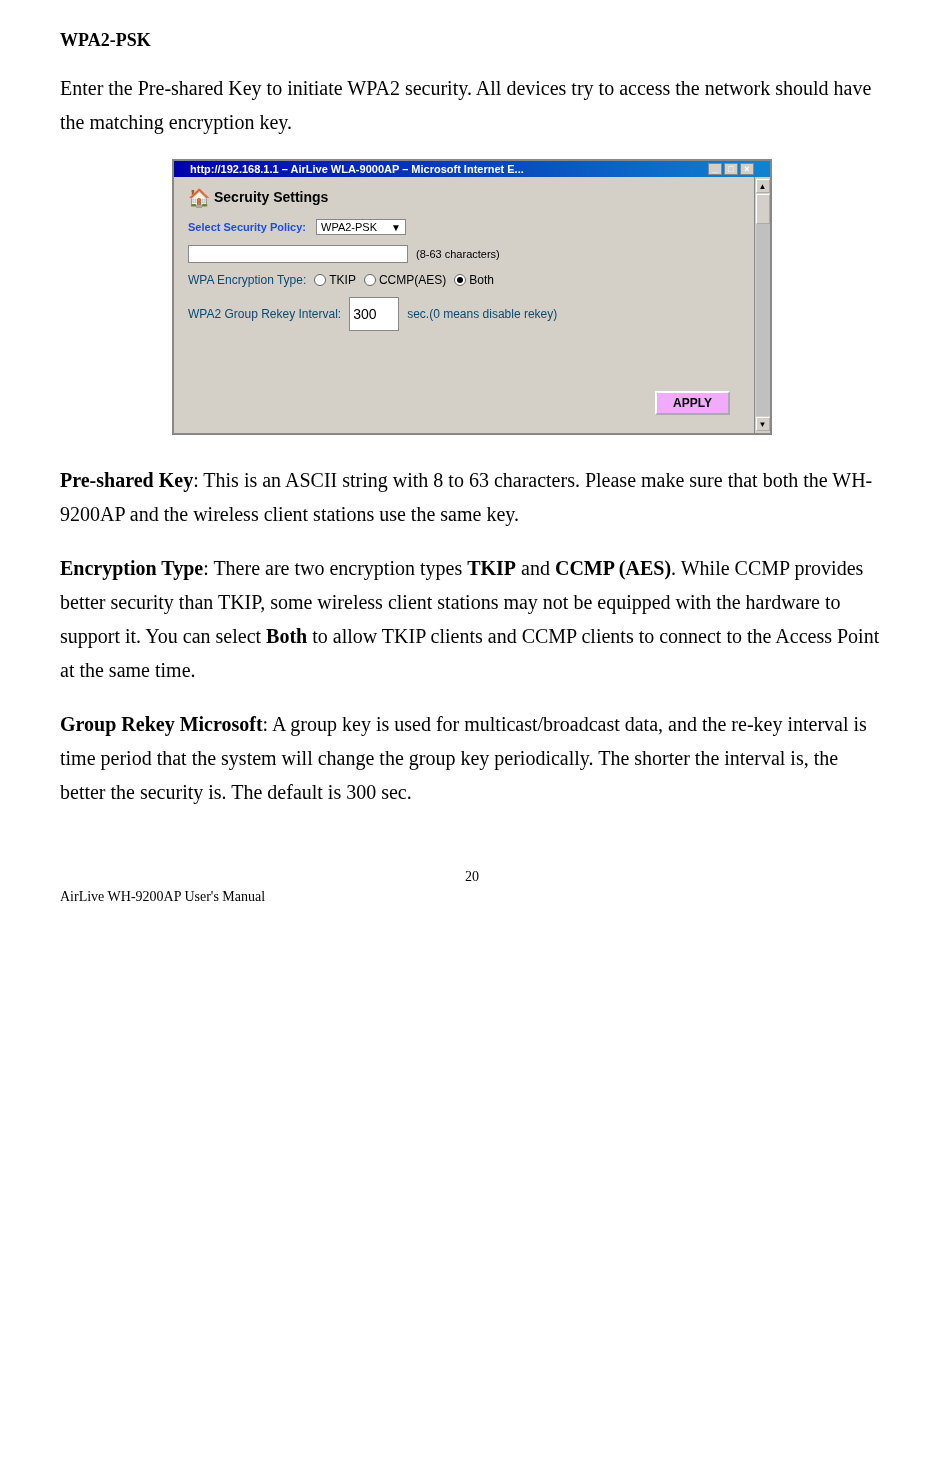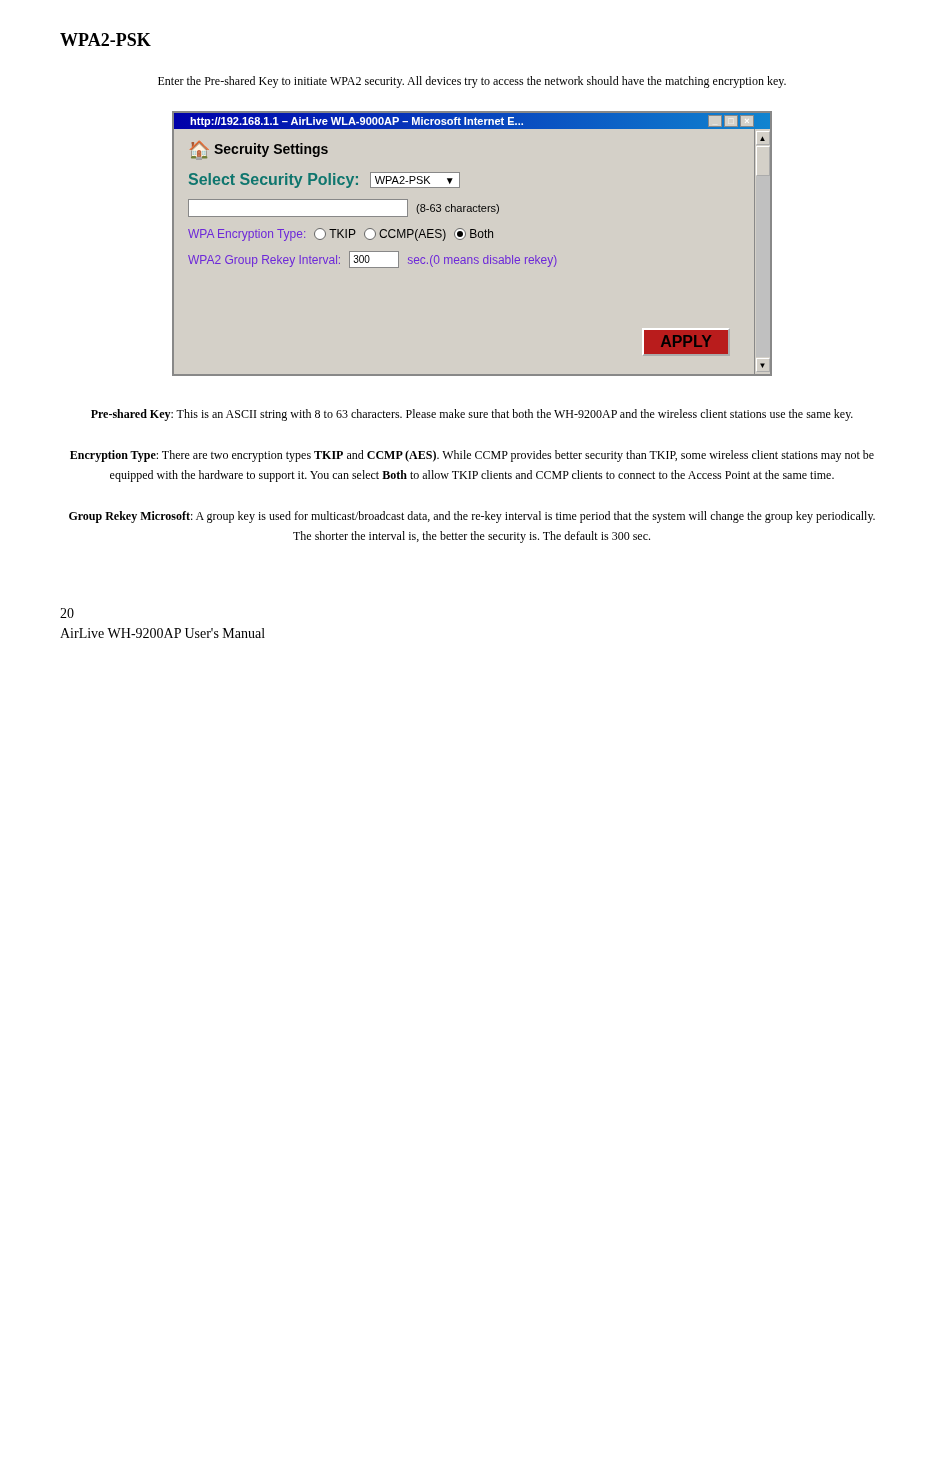--- a/index.html
+++ b/index.html
@@ -81,29 +81,29 @@
     }
 
     .form-row {
       display: flex;
       align-items: center;
       margin-bottom: 10px;
       gap: 10px;
     }
 
     .form-label {
-      font-size: 16px;
-      font-weight: bold;
-      color: #0f766e;
+      font-size: 11px;
+      font-weight: bold;
+      color: #1d4ed8;
       text-align: right;
     }
 
     .form-label-light {
       font-size: 12px;
-      color: #6d28d9;
+      color: #0c4a6e;
     }
 
     .select-box {
       border: 1px solid #888;
       background: #fff;
       font-size: 11px;
       padding: 1px 4px;
       min-width: 90px;
       display: flex;
       align-items: center;
@@ -180,35 +180,35 @@
       display: flex;
       align-items: center;
       gap: 8px;
       margin-bottom: 20px;
     }
 
     .rekey-input {
       border: 1px solid #888;
       background: #fff;
       width: 50px;
-      height: 17px;
-      font-size: 10px;
+      height: 34px;
+      font-size: 14px;
       padding: 3px 3px;
     }
 
     .apply-row {
       display: flex;
       justify-content: flex-end;
       padding: 40px 10px 8px 0;
     }
 
     .apply-btn {
-      background: #b91c1c;
+      background: #f0abfc;
       border: 2px outset #fff;
-      font-size: 16px;
+      font-size: 12px;
       font-weight: bold;
       padding: 3px 16px;
       cursor: pointer;
     }
 
     .browser-inner {
       display: flex;
     }
 
     .browser-main {
@@ -253,32 +253,31 @@
     }
 
     
     .section-title {
       font-size: 18px;
       font-weight: bold;
       margin-bottom: 20px;
     }
 
     .para {
-      font-size: 12px;
+      font-size: 20px;
       line-height: 1.7;
       margin-bottom: 20px;
+    }
+
+    .para-term {
+      font-weight: bold;
+    }
+
+    .page-footer {
       text-align: center;
-    }
-
-    .para-term {
-      font-weight: bold;
-    }
-
-    .page-footer {
-      text-align: left;
       font-size: 14px;
       margin-top: 60px;
     }
 
     .footer-manual {
       text-align: left;
       font-size: 14px;
       margin-top: 4px;
     }
   </style>

